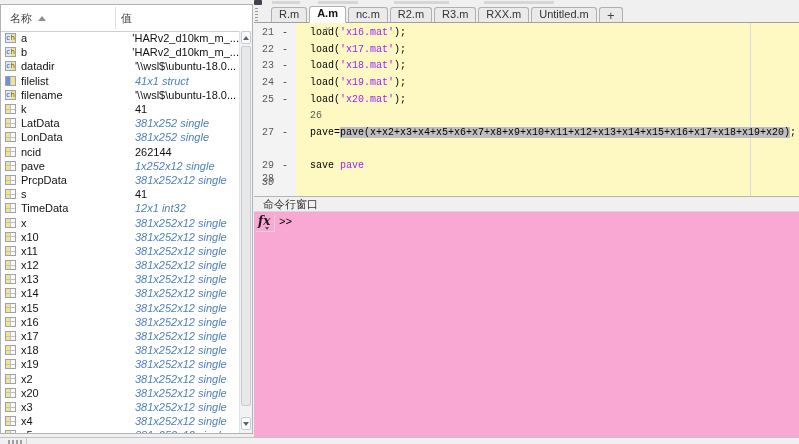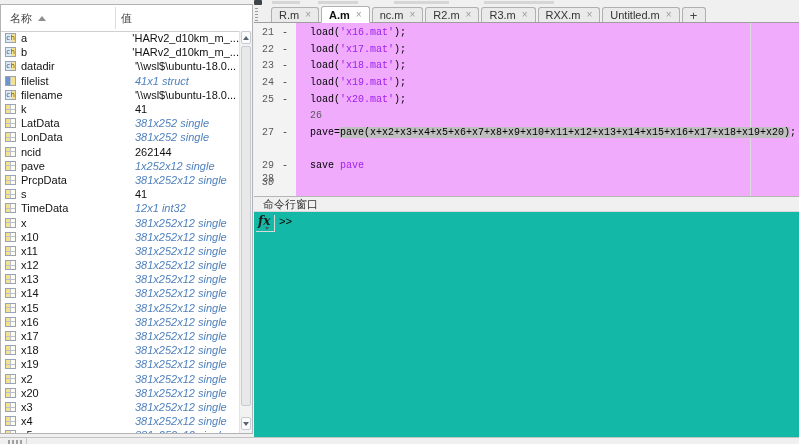--- a/index.html
+++ b/index.html
@@ -55,43 +55,43 @@
   .top-sliver{position:absolute;left:0;top:0;right:0;height:5px;}
   .sliver-icon{position:absolute;left:0;top:0;width:8px;height:5px;background:#3f434a;border-radius:1px;}
   .sliver-dash{position:absolute;top:1px;height:3px;background:#d6d6d6;}
 
   .tabbar{position:absolute;top:5px;left:0;right:0;height:17px;border-bottom:1px solid #9f9f9f;
           display:flex;align-items:flex-end;padding-left:17px;}
   .tab-grip{position:absolute;left:1px;top:3px;width:3px;height:13px;
             background:repeating-linear-gradient(to bottom,#9a9a9a 0 1px,transparent 1px 3px);}
   .tab{height:15px;display:flex;align-items:center;gap:6px;padding:0 7px;margin-right:2px;
        background:#eaeaea;border:1px solid #b0b0b0;border-bottom:none;border-radius:3px 3px 0 0;
-       font-size:11px;color:#333;box-sizing:border-box;white-space:nowrap;}
+       font-size:11px;color:#333;box-sizing:border-box;white-space:nowrap;flex-direction:column;}
   .tab.active{height:17px;background:#fff;position:relative;z-index:2;margin-bottom:-1px;
               border-bottom:1px solid #fff;}
   .tab.active .tab-label{font-weight:bold;color:#111;}
   .tab-close{color:#9b9b9b;font-size:10px;line-height:10px;}
   .tab.plus{width:24px;justify-content:center;font-size:13px;color:#444;padding:0;}
 
-  .code-area{position:absolute;top:23px;left:0;right:0;height:173px;background:#f0abfc;overflow:hidden;}
+  .code-area{position:absolute;top:23px;left:0;right:0;height:173px;background:#fef9c3;overflow:hidden;}
   .code-gutter{position:absolute;left:0;top:0;bottom:0;width:42px;background:#f3f3f3;}
   .ruler{position:absolute;left:496px;top:0;bottom:0;width:1px;background:#dcdcdc;}
   .code-line{position:absolute;left:0;right:0;height:16.65px;
              font-family:"Liberation Mono","DejaVu Sans Mono",monospace;font-size:10px;line-height:16.65px;white-space:pre;}
   .lnum{position:absolute;left:0;width:20px;text-align:right;color:#5a5a5a;}
   .ldash{position:absolute;left:25px;width:12px;text-align:center;color:#444;}
   .lcode{position:absolute;left:56px;}
   .seg-k{color:#000;}
   .seg-s{color:#a020f0;}
   .seg-sel{background:#bfbfbf;color:#000;}
 
   .cw-header{position:absolute;left:0;right:0;top:196px;height:16px;background:#f0f0f0;
              border-top:1px solid #b5b5b5;border-bottom:1px solid #d8d8d8;box-sizing:border-box;
              font-size:11px;color:#333;padding-left:9px;line-height:14px;}
-  .cw-body{position:absolute;left:0;right:0;top:212px;height:225px;background:#14b8a6;}
+  .cw-body{position:absolute;left:0;right:0;top:212px;height:225px;background:#f9a8d4;}
   .fx-btn{position:absolute;left:2px;top:3px;width:18px;height:16px;
           border-right:1px solid #d8d8d8;border-bottom:1px solid #d8d8d8;}
   .fx-text{font-family:"DejaVu Serif","Liberation Serif",serif;font-style:italic;font-weight:bold;
            font-size:12px;color:#1a1a1a;position:absolute;left:2px;top:-1px;}
   .fx-caret{position:absolute;left:9px;bottom:1px;width:0;height:0;
             border-left:2.5px solid transparent;border-right:2.5px solid transparent;border-top:3px solid #555;}
   .prompt{position:absolute;left:25px;top:4px;font-family:"Liberation Mono","DejaVu Sans Mono",monospace;
           font-size:11px;color:#000;}
 
   

